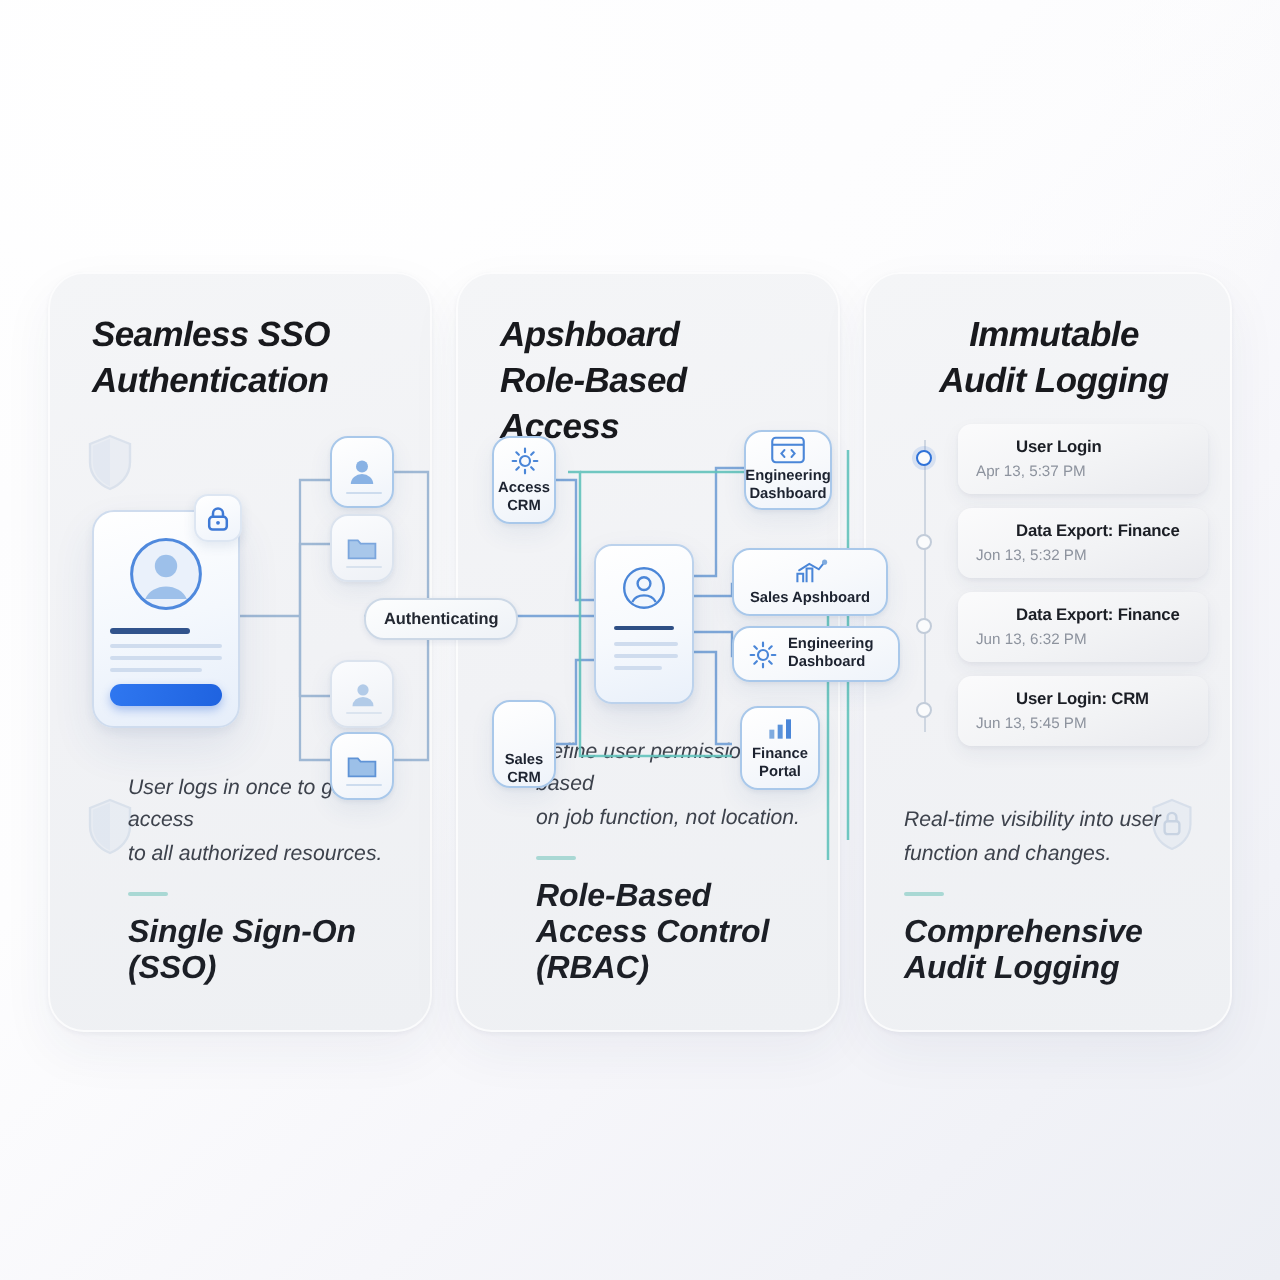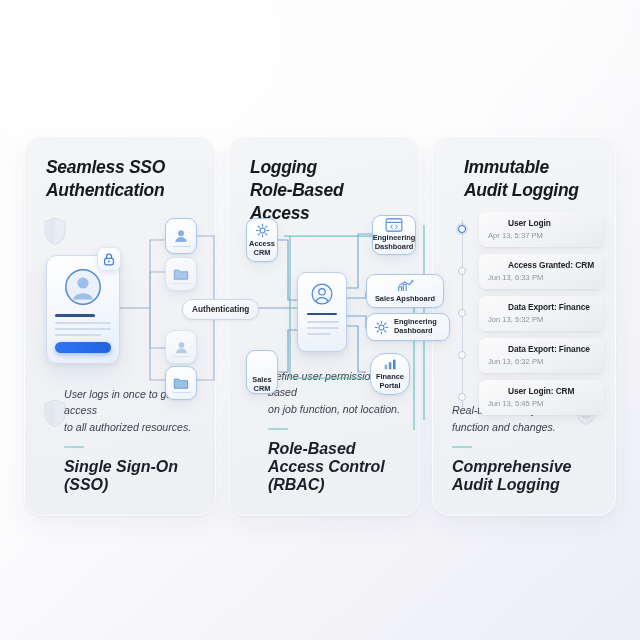--- a/index.html
+++ b/index.html
@@ -26,21 +26,21 @@
   }
   #panel-1{left:24px;width:192px;}
   #panel-2{left:228px;width:192px;}
   #panel-3{left:432px;width:184px;}
 
   .panel-title{
     position:absolute;left:22px;top:20px;right:14px;
     font-size:17.5px;font-weight:700;line-height:1.32;
     letter-spacing:-.3px;color:#18191d;white-space:pre-line;
   }
-  #panel-3 .panel-title{left:32px;}
+  #panel-3 .panel-title{left:20px;text-align:center;}
 
   .panel-foot{position:absolute;left:40px;right:14px;bottom:22px;}
   #panel-3 .panel-foot{left:20px;}
   .foot-desc{font-size:10.6px;line-height:1.55;color:#3d424c;white-space:pre-line;}
   .foot-rule{width:20px;height:2px;border-radius:2px;background:#a9d8d4;margin:11px 0 10px;}
   .foot-tag{font-size:16px;font-weight:700;color:#1c1f26;letter-spacing:-.05px;}
 
   
   .wm{position:absolute;opacity:.55;}
 
@@ -132,21 +132,21 @@
 
     <div class="panel-foot">
       <div class="foot-desc">User logs in once to gain access
 to all authorized resources.</div>
       <div class="foot-rule"></div>
       <div class="foot-tag">Single Sign-On (SSO)</div>
     </div>
   </div>
 
   <div class="panel" id="panel-2">
-    <div class="panel-title">Logging
+    <div class="panel-title">Apshboard
 Role-Based Access</div>
     <div class="panel-foot">
       <div class="foot-desc">Define user permissions based
 on job function, not location.</div>
       <div class="foot-rule"></div>
       <div class="foot-tag">Role-Based Access Control (RBAC)</div>
     </div>
   </div>
 
   <div class="panel" id="panel-3">
@@ -305,48 +305,41 @@
 
   <div class="node row" style="left:366px;top:313px;width:84px;height:28px;">
     <svg width="15" height="15" viewBox="0 0 18 18">
       <circle cx="9" cy="9" r="3" fill="none" stroke="#4a86d8" stroke-width="1.3"></circle>
       <path d="M9 1.6 v2.1 M9 14.3 v2.1 M1.6 9 h2.1 M14.3 9 h2.1 M3.8 3.8 l1.5 1.5 M12.7 12.7 l1.5 1.5 M14.2 3.8 l-1.5 1.5 M5.3 12.7 l-1.5 1.5" stroke="#4a86d8" stroke-width="1.3" stroke-linecap="round"></path>
     </svg>
     <div class="lbl">Engineering
 Dashboard</div>
   </div>
 
-  <div class="node" style="left:370px;top:353px;width:40px;height:42px;border-radius:15px;">
+  <div class="node" style="left:370px;top:353px;width:40px;height:42px;">
     <svg width="15" height="14" viewBox="0 0 18 16">
       <rect x="2" y="9" width="3" height="5.4" fill="#7fabdf"></rect>
       <rect x="7" y="6" width="3" height="8.4" fill="#5b93da"></rect>
       <rect x="12" y="2.8" width="3" height="11.6" fill="#4a86d8"></rect>
     </svg>
     <div class="lbl">Finance
 Portal</div>
   </div>
 
   <div id="timeline">
     <div class="rail"></div>
 
     <div class="log-row active">
       <span class="dot"></span>
       <div class="log-card">
         <div class="log-title">User Login</div>
         <div class="log-time">Apr 13, 5:37 PM</div>
       </div>
     </div>
 
-    <div class="log-row">
-      <span class="dot"></span>
-      <div class="log-card">
-        <div class="log-title">Access Granted: CRM</div>
-        <div class="log-time">Jun 13, 6:33 PM</div>
-      </div>
-    </div>
 
     <div class="log-row">
       <span class="dot"></span>
       <div class="log-card">
         <div class="log-title">Data Export: Finance</div>
         <div class="log-time">Jon 13, 5:32 PM</div>
       </div>
     </div>
 
     <div class="log-row">

